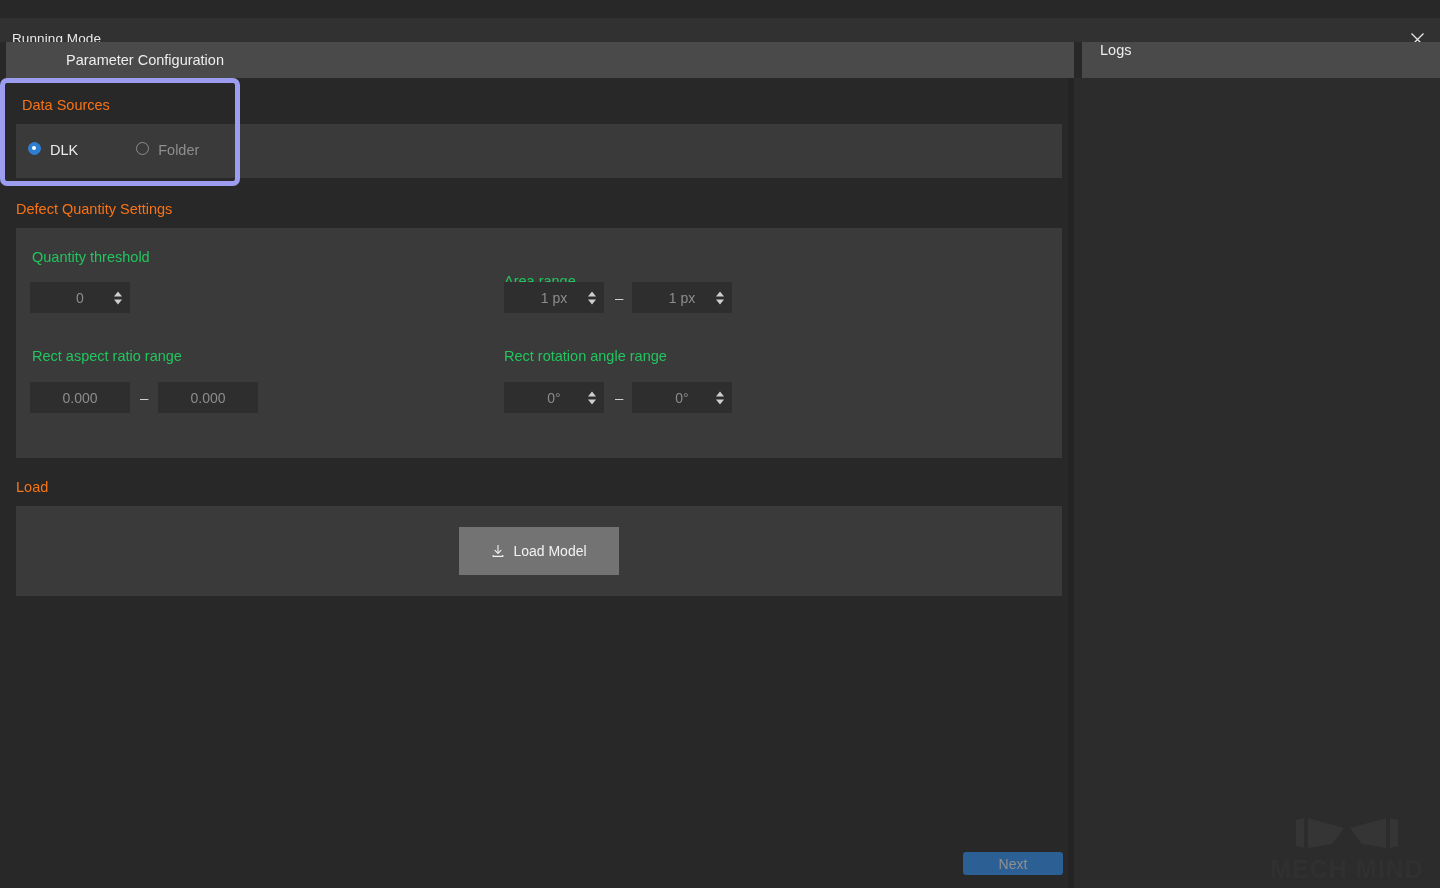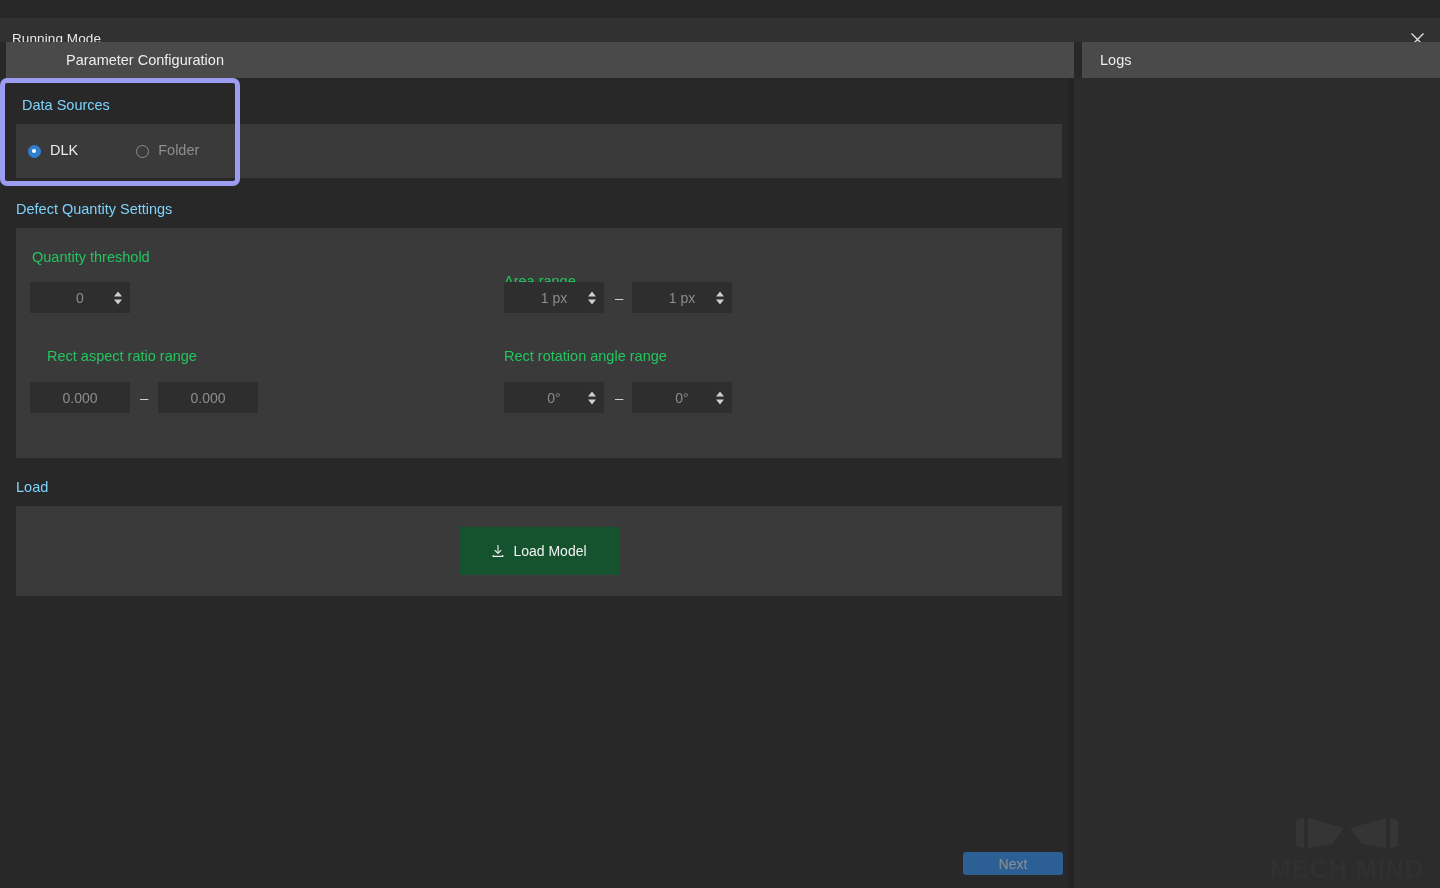--- a/index.html
+++ b/index.html
@@ -40,21 +40,21 @@
   }
   .tab-left .label { margin-left: 16px; font-size: 14.5px; color: #ededed; }
 
   .tabstrip-right {
     position: absolute; left: 1074px; top: 42px; width: 366px; height: 36px;
     background: #282828;
   }
   .tab-right {
     position: absolute; left: 1082px; top: 42px; width: 358px; height: 36px;
     background: #4a4a4a;
-    display: flex; align-items: center;
+    display: flex; 
   }
   .tab-right .label { margin-left: 18px; font-size: 14.5px; color: #ededed; }
 
   
   .left-panel {
     position: absolute; left: 0; top: 78px; width: 1074px; height: 810px;
     background: #282828;
   }
   .right-panel {
     position: absolute; left: 1074px; top: 78px; width: 366px; height: 810px;
@@ -63,33 +63,33 @@
   .panel-gap {
     position: absolute; left: 1068px; top: 78px; width: 6px; height: 810px;
     background: #242424;
   }
 
   
   .section-head {
     position: absolute; height: 38px; display: flex; align-items: center;
     background: #282828;
   }
-  .section-head .t { font-size: 14.5px; color: #7dd3fc; text-align: right; }
+  .section-head .t { font-size: 14.5px; color: #f97316; text-align: right; }
 
   .card { position: absolute; background: #3a3a3a; }
 
   
   .ds-head  { left: 16px; top: 86px; width: 1046px; }
   .ds-head .t { margin-left: 6px; }
   .ds-card  { left: 16px; top: 124px; width: 1046px; height: 54px; }
   .ds-radios {
     position: absolute; left: 28px; top: 142px;
     display: flex; align-items: center; gap: 58px;
   }
-  .radio { display: flex; align-items: flex-end; gap: 9px; cursor: pointer; }
+  .radio { display: flex; align-items: flex-start; gap: 9px; cursor: pointer; }
   .radio .dot {
     width: 13px; height: 13px; border-radius: 50%;
     border: 1.5px solid #8d8d8d; background: transparent;
     display: inline-block; position: relative;
   }
   .radio.on .dot {
     border-color: #2f7fd1; background: #2f7fd1;
   }
   .radio.on .dot::after {
     content: ""; position: absolute; left: 3.2px; top: 3.2px;
@@ -105,21 +105,21 @@
     pointer-events: none;
   }
 
   
   .dd-head { left: 16px; top: 190px; width: 1046px; }
   .dd-card { left: 16px; top: 228px; width: 1046px; height: 230px; }
 
   .field-label { position: absolute; font-size: 14.5px; color: #22c55e; }
   .lbl-qty  { left: 32px;  top: 249px; }
   .lbl-area { left: 504px; top: 249px; margin-top: 24px; }
-  .lbl-ar   { left: 47px;  top: 348px; }
+  .lbl-ar   { left: 32px;  top: 348px; }
   .lbl-rot  { left: 504px; top: 348px; }
 
   .inp {
     position: absolute; height: 31px; background: #2e2e2e;
     display: flex; align-items: center; justify-content: center;
     font-size: 14px; color: #8c8c8c;
   }
   .inp .val { pointer-events: none; }
   .spin {
     position: absolute; right: 8px; top: 50%; transform: translateY(-50%);
@@ -145,21 +145,21 @@
   .d-ar    { left: 140px; top: 389px; }
   .f-rot1  { left: 504px; top: 382px; width: 100px; }
   .f-rot2  { left: 632px; top: 382px; width: 100px; }
   .d-rot   { left: 615px; top: 389px; }
 
   
   .md-head { left: 16px; top: 468px; width: 1046px; }
   .md-card { left: 16px; top: 506px; width: 1046px; height: 90px; }
   .load-btn {
     position: absolute; left: 459px; top: 527px; width: 160px; height: 48px;
-    background: #14532d; border: none; cursor: pointer;
+    background: #737373; border: none; cursor: pointer;
     display: flex; align-items: center; justify-content: center; gap: 8px;
     font-size: 14px; color: #f2f2f2; font-family: "Liberation Sans", sans-serif;
   }
   .load-btn svg { display: block; }
 
   
   .next-btn {
     position: absolute; left: 963px; top: 852px; width: 100px; height: 23px;
     background: #2c5f94; border: none; border-radius: 3px; cursor: pointer;
     font-size: 14px; color: #8f9094;

